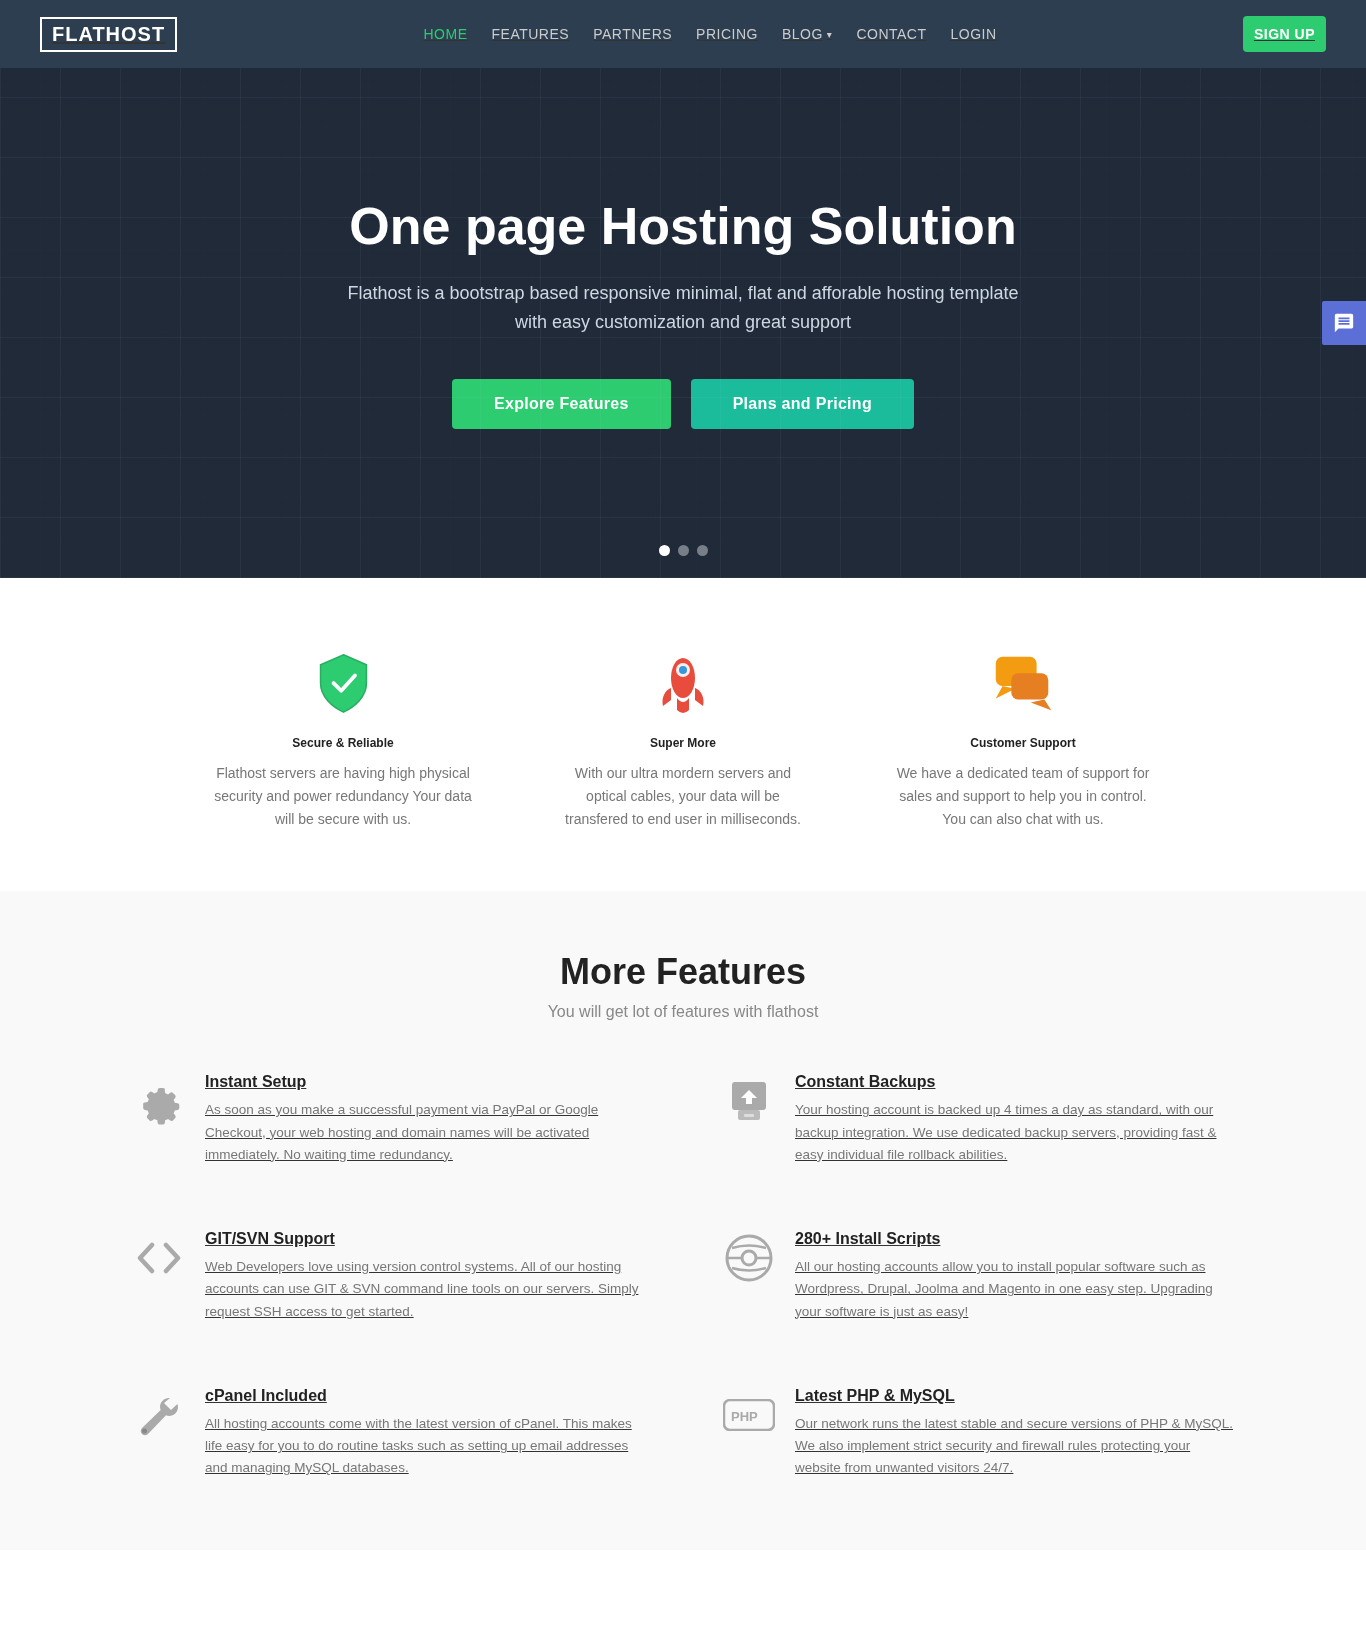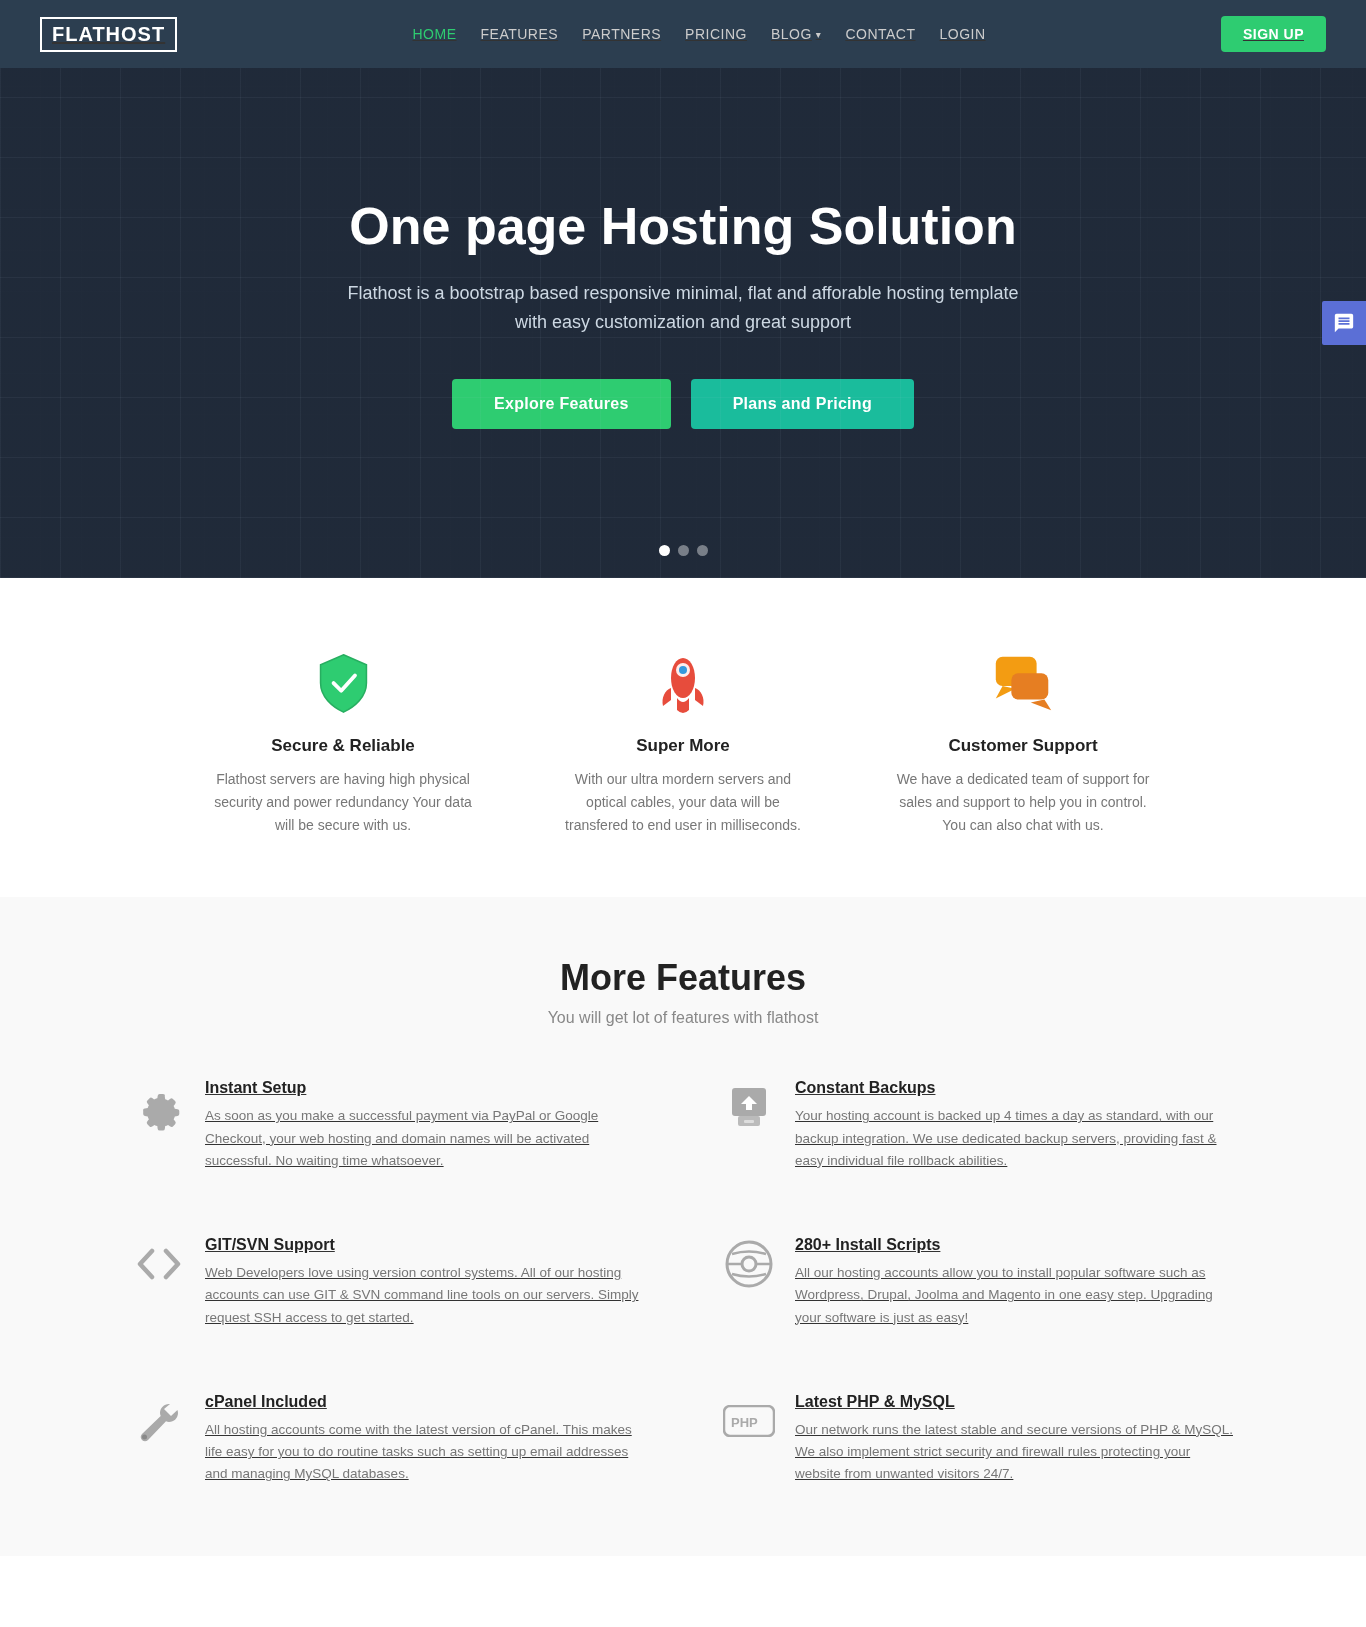--- a/index.html
+++ b/index.html
@@ -41,21 +41,21 @@
       font-weight: 500;
       letter-spacing: 0.5px;
       text-transform: uppercase;
     }
     .nav-links li a.active { color: #2ecc71; }
     .nav-links li .blog-link { display: flex; align-items: center; gap: 4px; }
     .btn-signup {
       background: #2ecc71;
       color: #fff;
       border: none;
-      padding: 10px 22px;
+      padding: 10px 11px;
       font-size: 14px;
       font-weight: 700;
       border-radius: 4px;
       cursor: pointer;
       text-transform: uppercase;
       letter-spacing: 0.5px;
     }
 
     
     .hero {
@@ -166,21 +166,21 @@
     }
     .feature-icon {
       width: 70px;
       height: 70px;
       margin: 0 auto 18px;
       display: flex;
       align-items: center;
       justify-content: center;
     }
     .feature-item h3 {
-      font-size: 17px;
+      font-size: 12px;
       font-weight: 700;
       margin-bottom: 12px;
       color: #222;
     }
     .feature-item p {
       font-size: 14px;
       color: #777;
       line-height: 1.65;
     }
 
@@ -337,21 +337,21 @@
 
     <div class="feature-row">
       <div class="feature-row-icon">
         <svg width="50" height="50" viewBox="0 0 50 50" fill="#aaa" xmlns="http://www.w3.org/2000/svg">
           <path d="M25 16a9 9 0 1 0 0 18 9 9 0 0 0 0-18zm0 14a5 5 0 1 1 0-10 5 5 0 0 1 0 10z"></path>
           <path d="M43.6 27.2l-2.8-.4c-.3-1-.7-1.9-1.2-2.8l1.7-2.3a2 2 0 0 0-.2-2.6l-2.2-2.2a2 2 0 0 0-2.6-.2l-2.3 1.7c-.9-.5-1.8-.9-2.8-1.2l-.4-2.8A2 2 0 0 0 28.8 12h-3.1a2 2 0 0 0-2 1.7l-.4 2.8c-1 .3-1.9.7-2.8 1.2l-2.3-1.7a2 2 0 0 0-2.6.2l-2.2 2.2a2 2 0 0 0-.2 2.6l1.7 2.3c-.5.9-.9 1.8-1.2 2.8l-2.8.4A2 2 0 0 0 9.2 29v3.1a2 2 0 0 0 1.7 2l2.8.4c.3 1 .7 1.9 1.2 2.8l-1.7 2.3a2 2 0 0 0 .2 2.6l2.2 2.2a2 2 0 0 0 2.6.2l2.3-1.7c.9.5 1.8.9 2.8 1.2l.4 2.8a2 2 0 0 0 2 1.7h3.1a2 2 0 0 0 2-1.7l.4-2.8c1-.3 1.9-.7 2.8-1.2l2.3 1.7a2 2 0 0 0 2.6-.2l2.2-2.2a2 2 0 0 0 .2-2.6l-1.7-2.3c.5-.9.9-1.8 1.2-2.8l2.8-.4a2 2 0 0 0 1.7-2V29a2 2 0 0 0-1.7-1.8z"></path>
         </svg>
       </div>
       <div class="feature-row-text">
         <h4>Instant Setup</h4>
-        <p>As soon as you make a successful payment via PayPal or Google Checkout, your web hosting and domain names will be activated successful. No waiting time whatsoever.</p>
+        <p>As soon as you make a successful payment via PayPal or Google Checkout, your web hosting and domain names will be activated immediately. No waiting time redundancy.</p>
       </div>
     </div>
 
     <div class="feature-row">
       <div class="feature-row-icon">
         <svg width="50" height="50" viewBox="0 0 50 50" fill="none" xmlns="http://www.w3.org/2000/svg">
           <rect x="8" y="6" width="34" height="28" rx="3" fill="#aaa"></rect>
           <rect x="14" y="34" width="22" height="10" rx="2" fill="#bbb"></rect>
           <rect x="20" y="38" width="10" height="3" rx="1" fill="#ddd"></rect>
           <polygon points="25,14 17,22 22,22 22,28 28,28 28,22 33,22" fill="#fff"></polygon>

